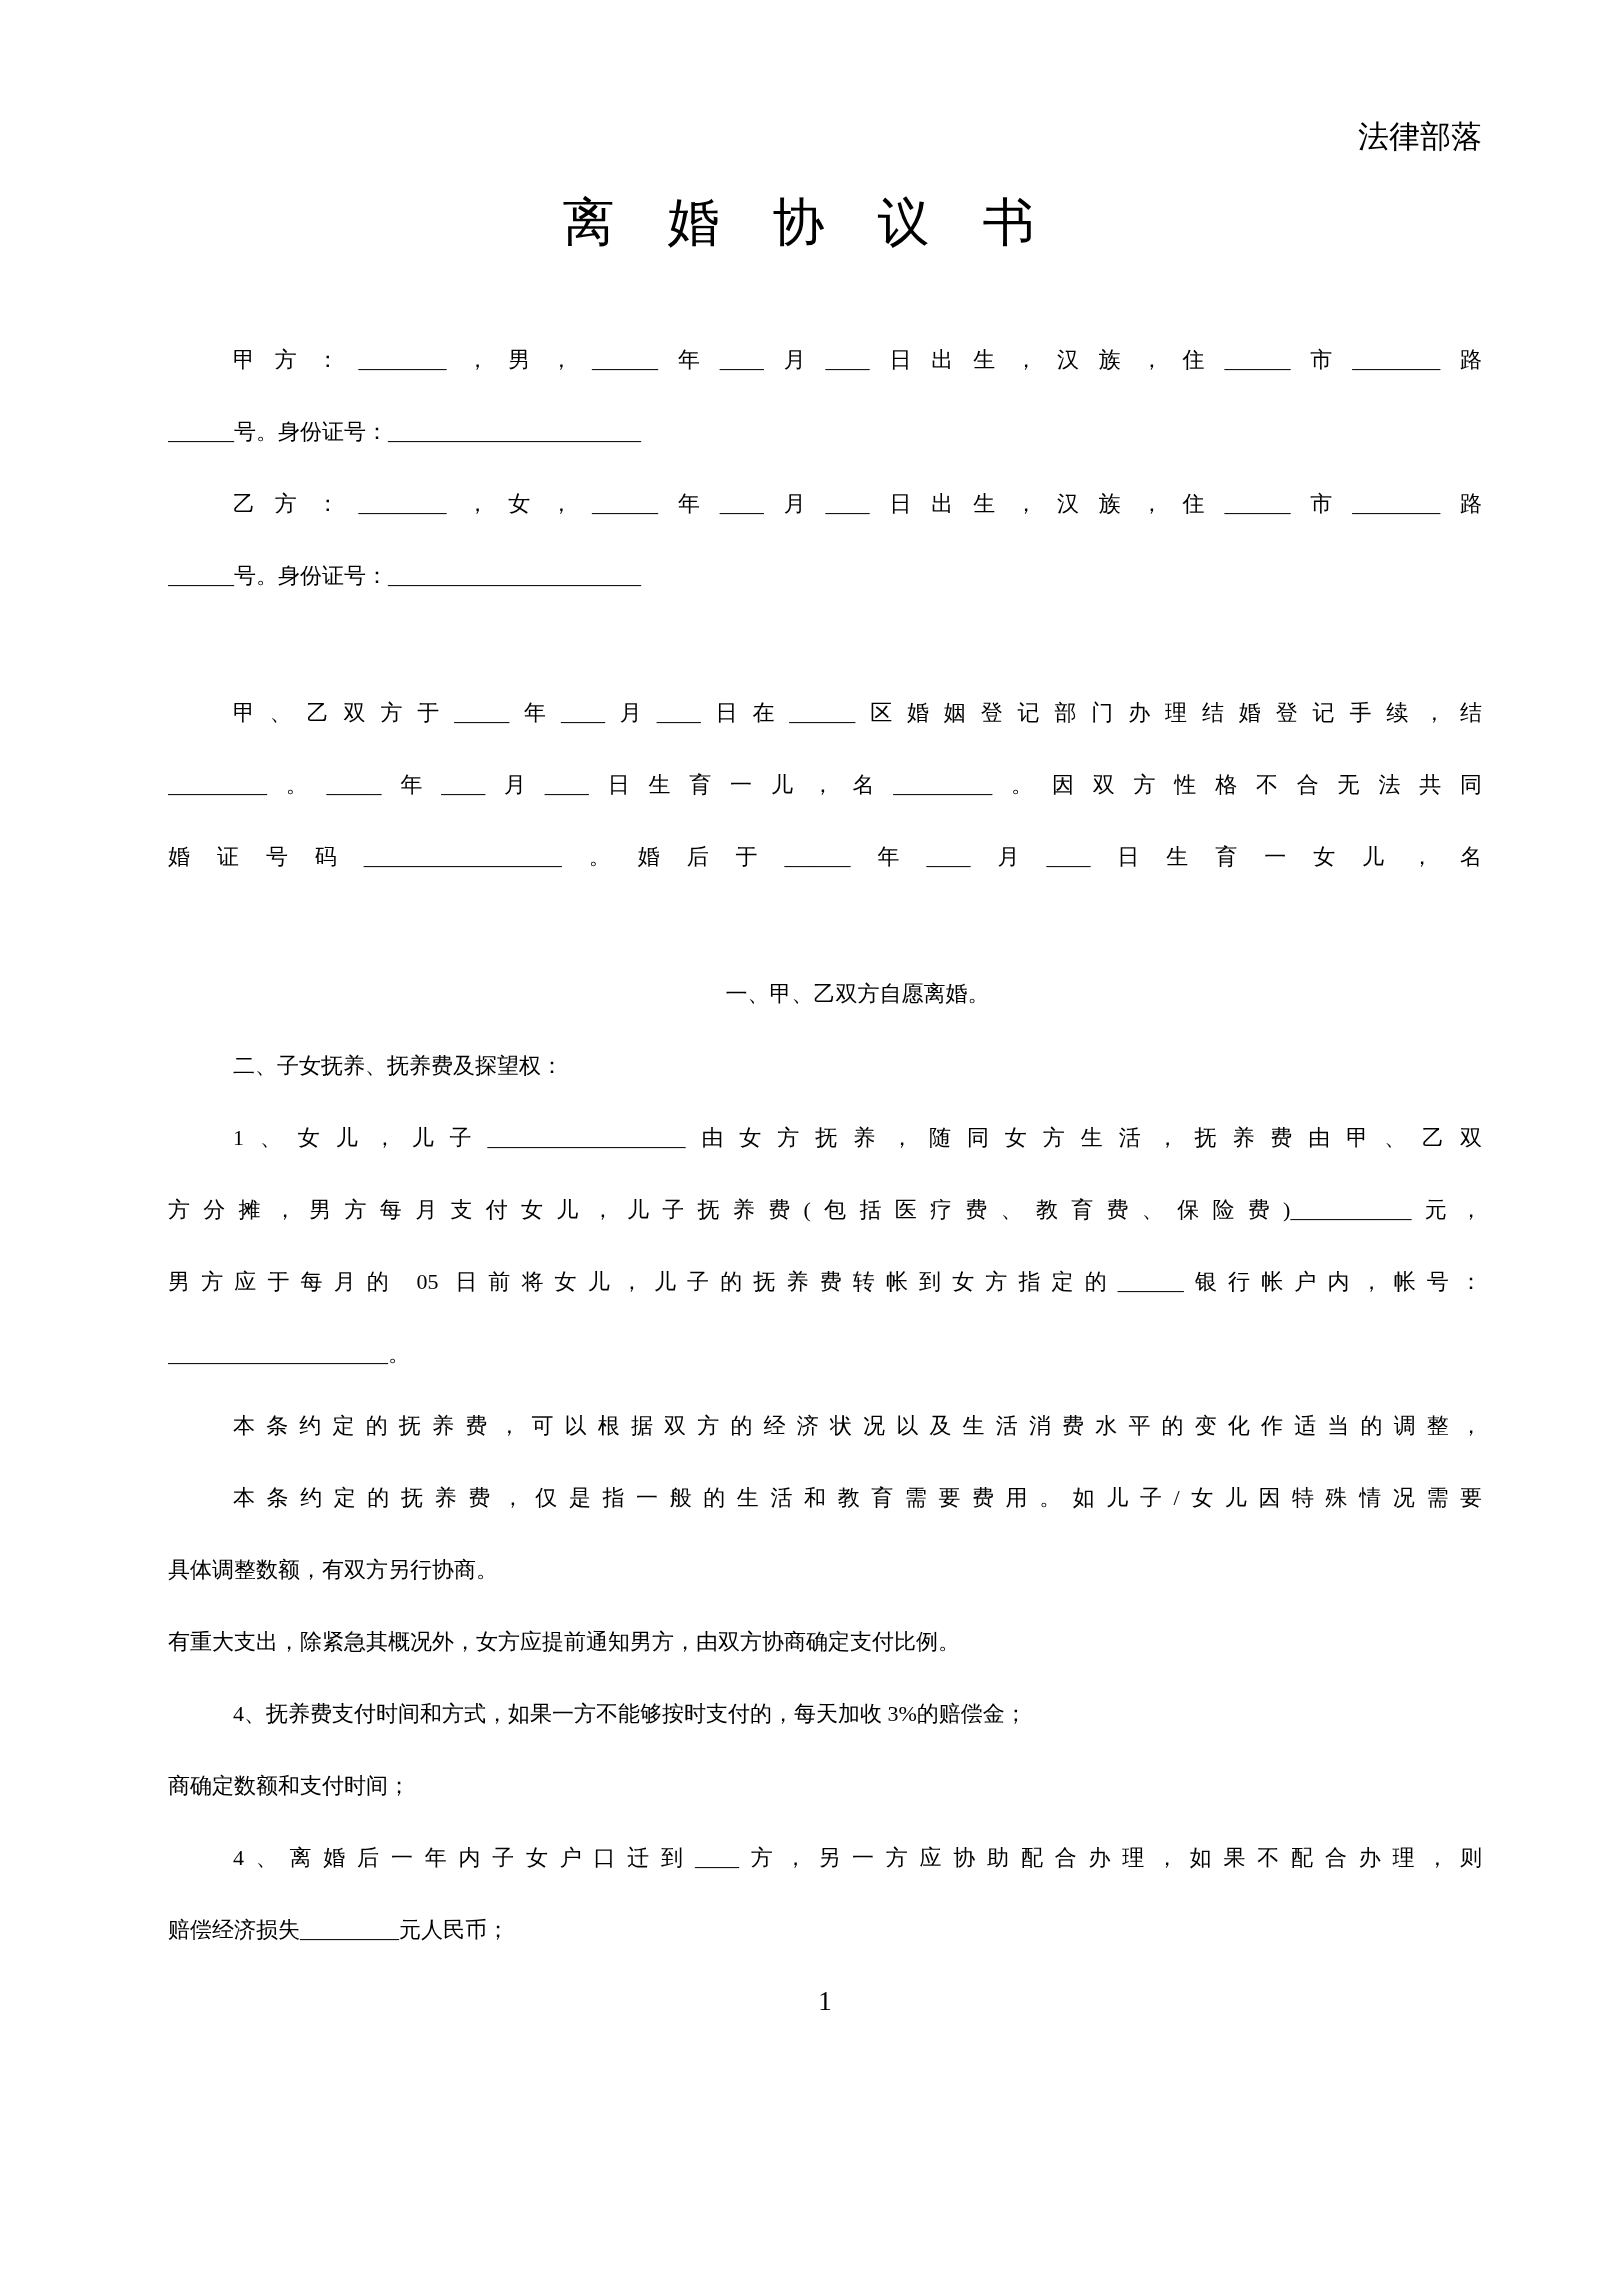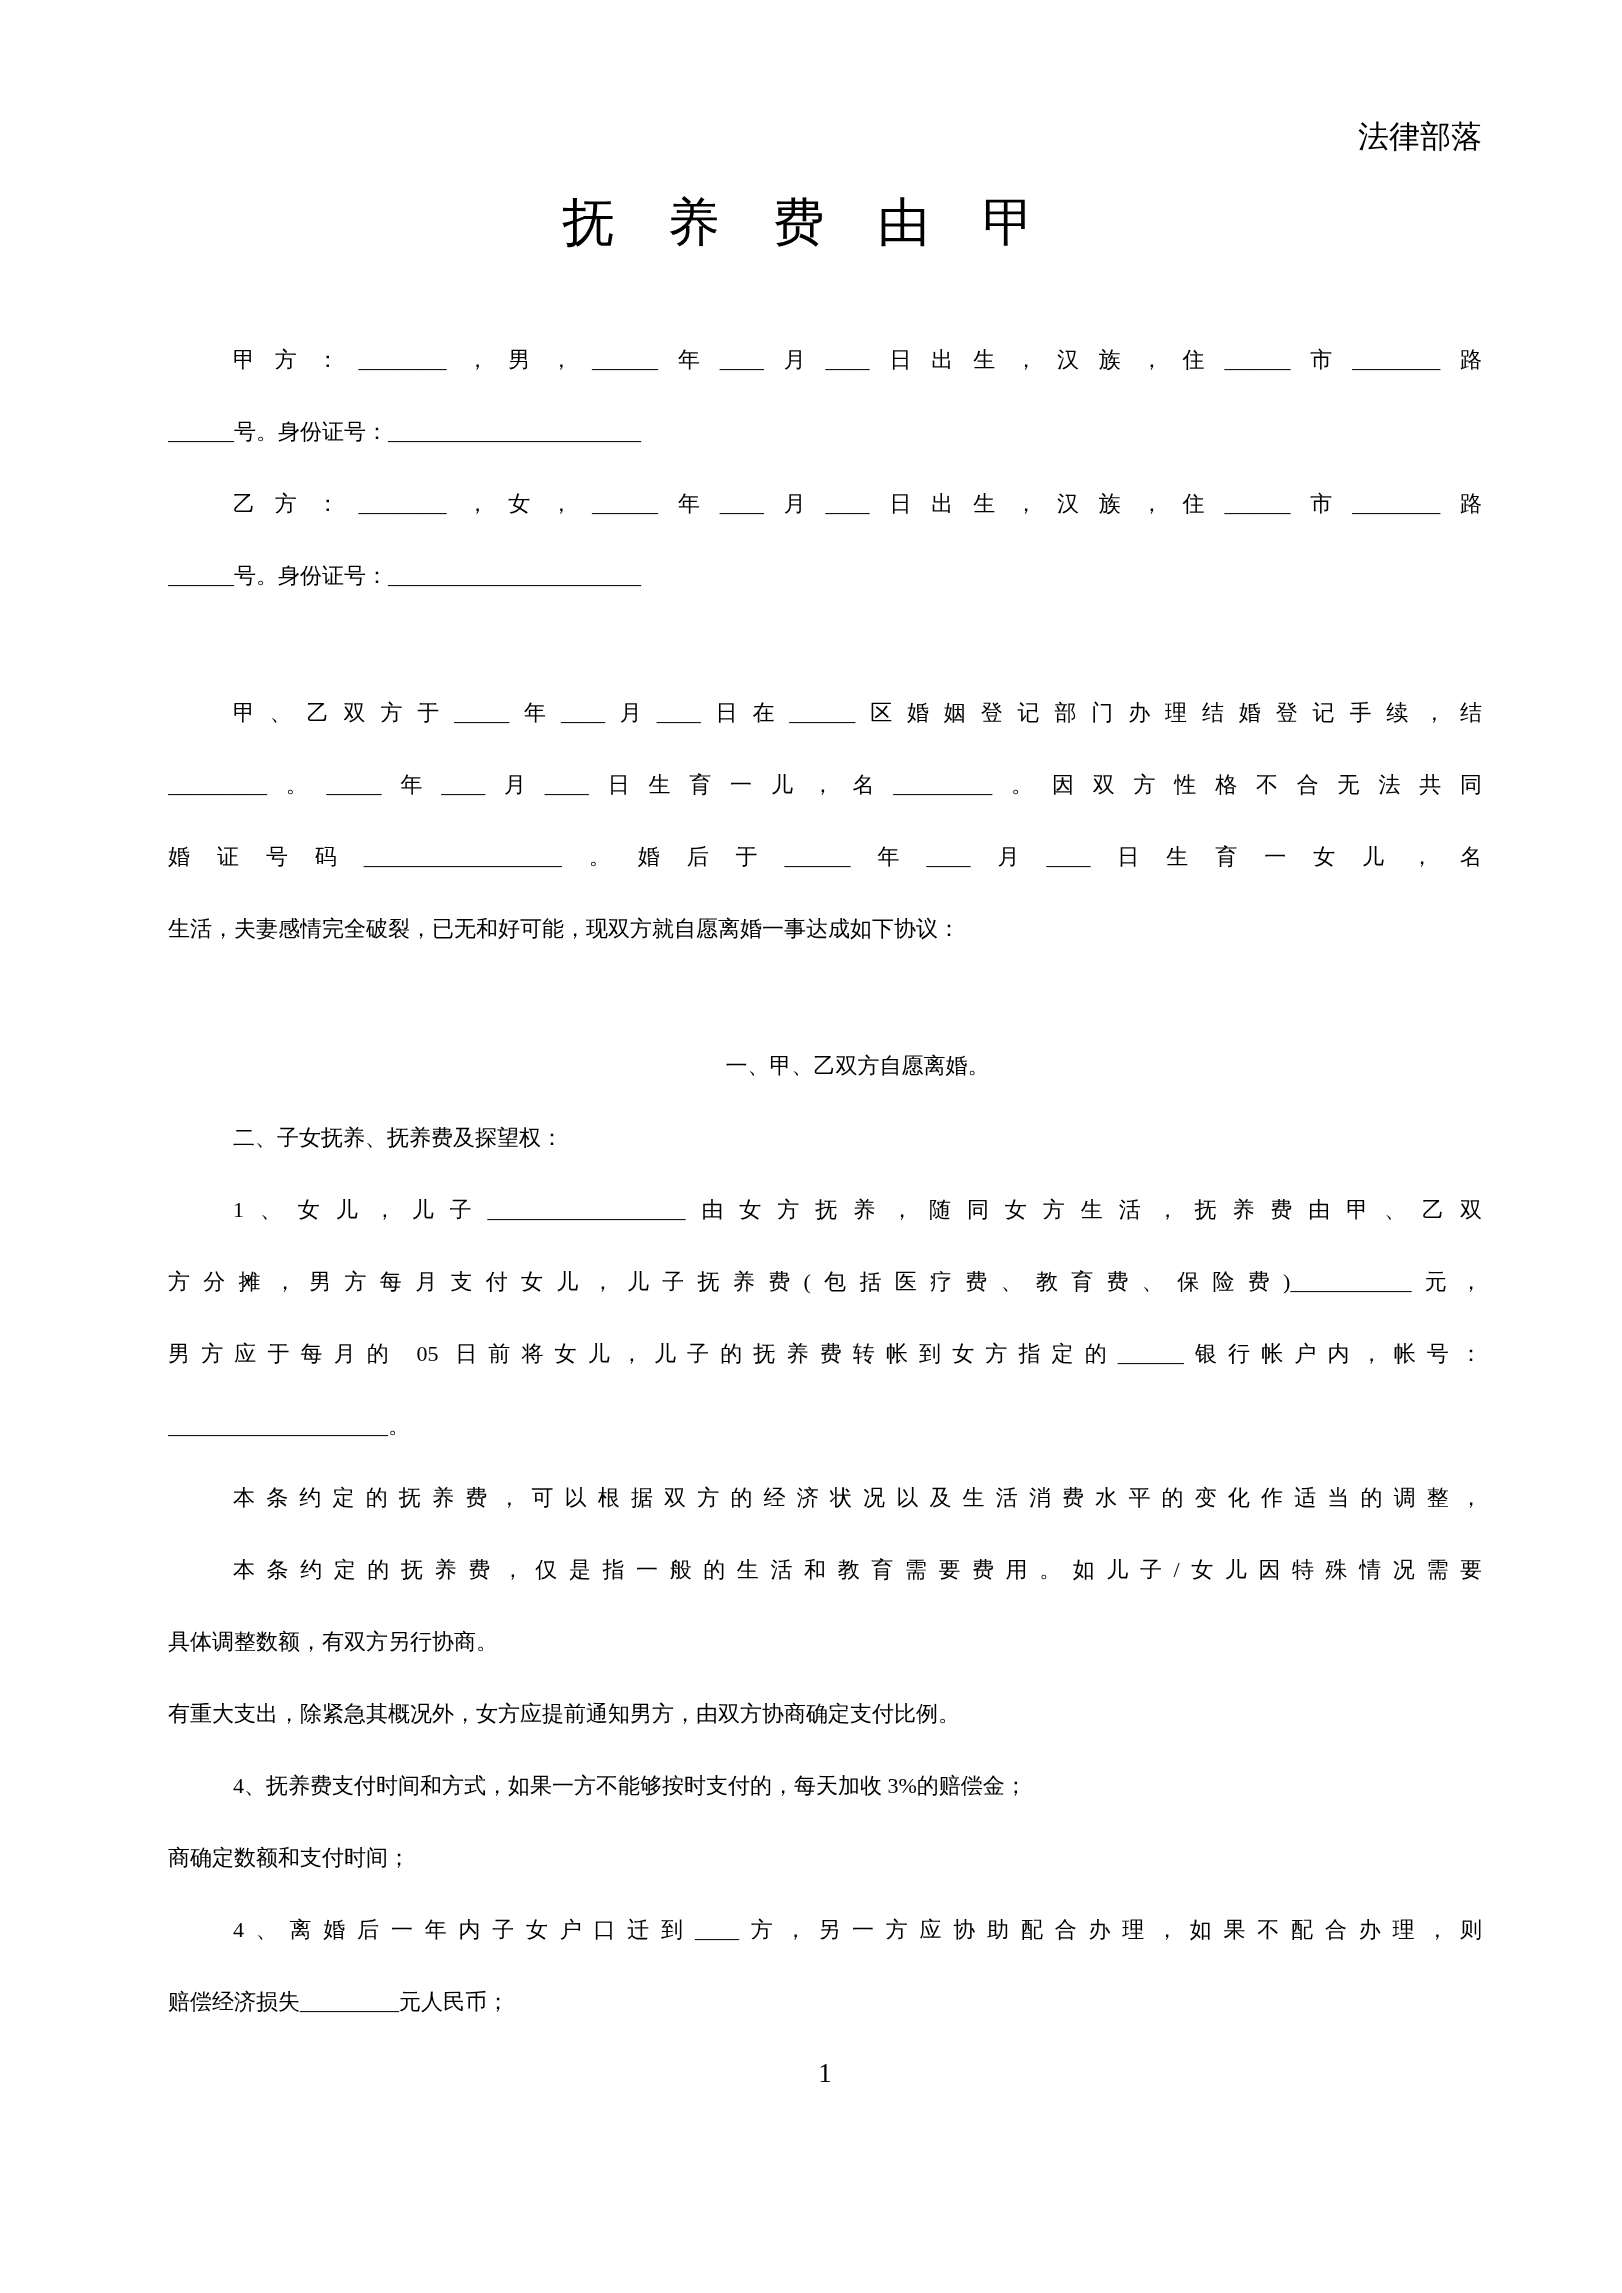--- a/index.html
+++ b/index.html
@@ -54,31 +54,30 @@
     line-height: 38px;
     font-size: 27px;
     text-align: center;
   }
 </style>
 </head>
 <body>
 
 <div class="page">
   <div class="brand">法律部落</div>
-  <h1 class="title">抚养费由甲</h1>
+  <h1 class="title">离婚协议书</h1>
 
   <div class="body">
     <div class="line indent fill">甲方：________，男，______年____月____日出生，汉族，住______市________路</div>
     <div class="line">______号。身份证号：_______________________</div>
     <div class="line indent fill">乙方：________，女，______年____月____日出生，汉族，住______市________路</div>
     <div class="line">______号。身份证号：_______________________</div>
     <div class="line indent fill gap">甲、乙双方于_____年____月____日在______区婚姻登记部门办理结婚登记手续，结</div>
     <div class="line fill">_________。_____年____月____日生育一儿，名_________。因双方性格不合无法共同</div>
     <div class="line fill">婚证号码__________________。婚后于______年____月____日生育一女儿，名</div>
-    <div class="line">生活，夫妻感情完全破裂，已无和好可能，现双方就自愿离婚一事达成如下协议：</div>
     <div class="line indent gap">一、甲、乙双方自愿离婚。</div>
     <div class="line indent">二、子女抚养、抚养费及探望权：</div>
     <div class="line indent fill">1、女儿，儿子__________________由女方抚养，随同女方生活，抚养费由甲、乙双</div>
     <div class="line fill">方分摊，男方每月支付女儿，儿子抚养费(包括医疗费、教育费、保险费)___________元，</div>
     <div class="line fill">男方应于每月的 05 日前将女儿，儿子的抚养费转帐到女方指定的______银行帐户内，帐号：</div>
     <div class="line">____________________。</div>
     <div class="line indent fill">本条约定的抚养费，可以根据双方的经济状况以及生活消费水平的变化作适当的调整，</div>
     <div class="line indent fill">本条约定的抚养费，仅是指一般的生活和教育需要费用。如儿子/女儿因特殊情况需要</div>
     <div class="line">具体调整数额，有双方另行协商。</div>
     <div class="line">有重大支出，除紧急其概况外，女方应提前通知男方，由双方协商确定支付比例。</div>

